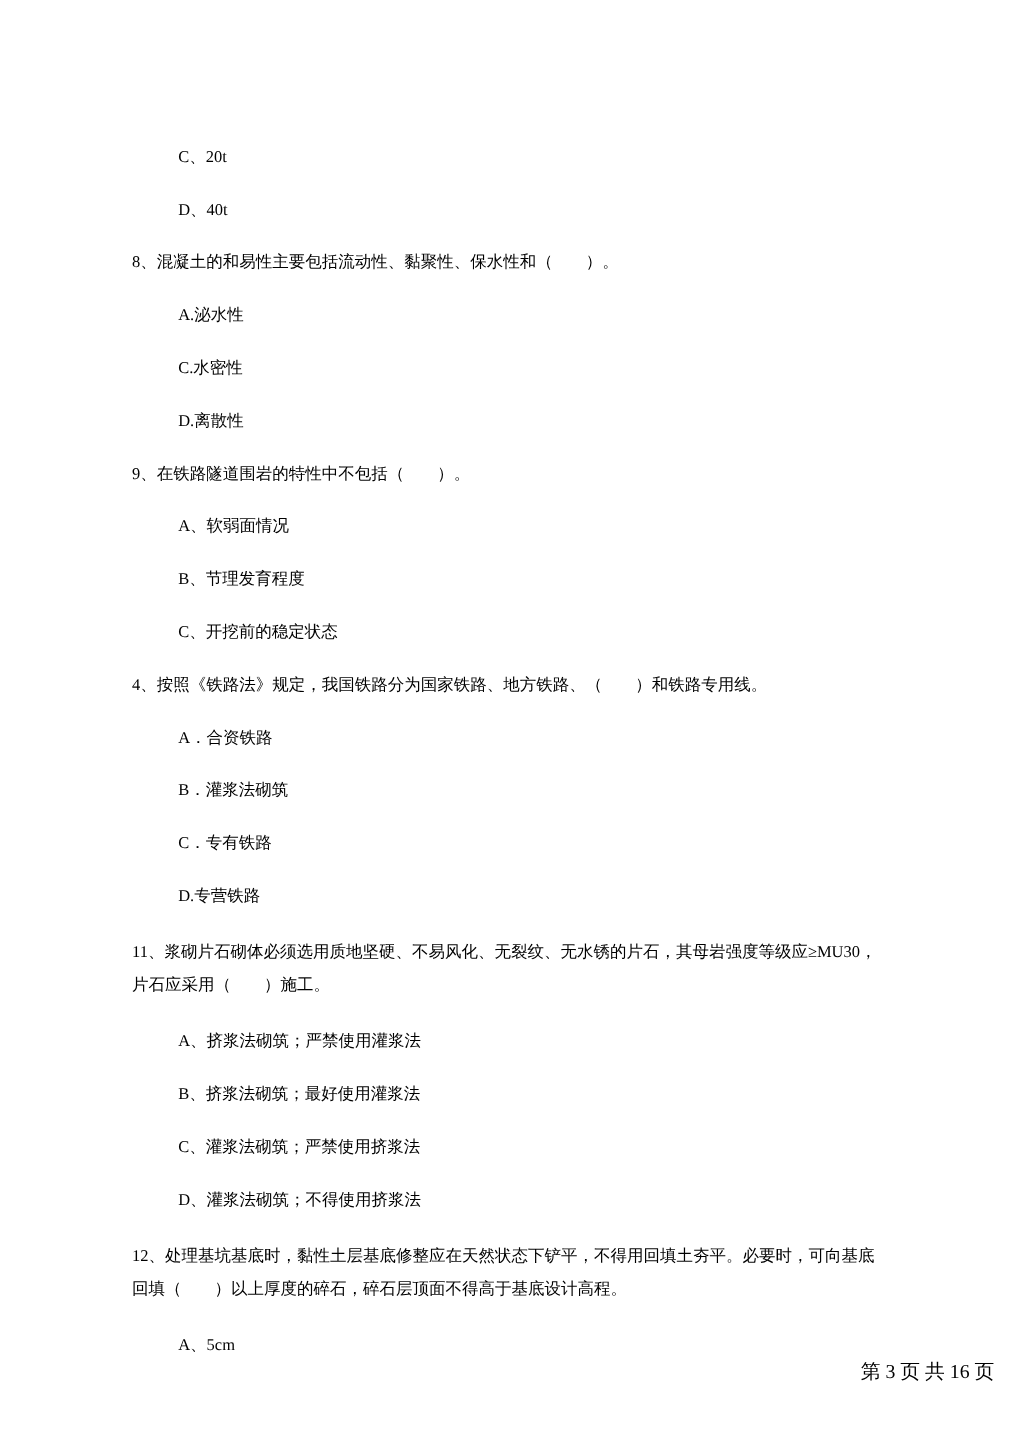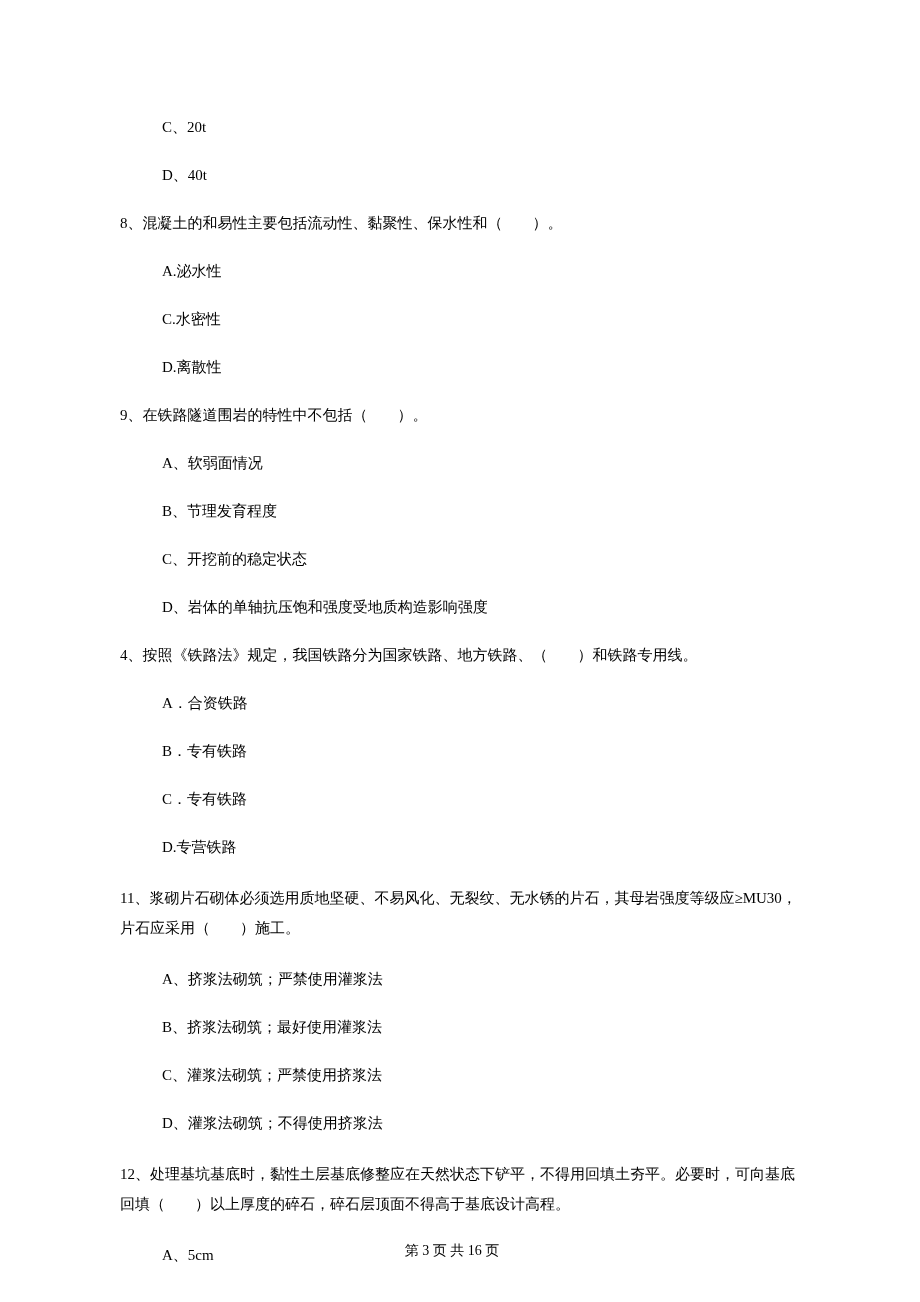--- a/index.html
+++ b/index.html
@@ -16,60 +16,60 @@
       height: 1302px;
       position: relative;
       line-height: 1.6;
     }
     .page-content {
       padding: 115px 120px 0 120px;
     }
     .option-line {
       padding-left: 42px;
       margin-bottom: 24px;
+      margin-top: 16px;
     }
     .question-line {
       margin-bottom: 24px;
       text-align: justify;
     }
     .question-multiline {
       margin-bottom: 24px;
       line-height: 2.0;
     }
     .footer {
       position: absolute;
       bottom: 40px;
       left: 0;
       right: 16px;
-      text-align: center;
-      font-size: 14px;
+      text-align: right;
+      font-size: 18px;
     }
   </style>
 </head>
 <body>
 
 <div class="page-content">
 
   <div class="option-line">C、20t</div>
   <div class="option-line">D、40t</div>
 
   <div class="question-line">8、混凝土的和易性主要包括流动性、黏聚性、保水性和（　　）。</div>
   <div class="option-line">A.泌水性</div>
   <div class="option-line">C.水密性</div>
   <div class="option-line">D.离散性</div>
 
   <div class="question-line">9、在铁路隧道围岩的特性中不包括（　　）。</div>
   <div class="option-line">A、软弱面情况</div>
   <div class="option-line">B、节理发育程度</div>
   <div class="option-line">C、开挖前的稳定状态</div>
-  <div class="option-line">D、岩体的单轴抗压饱和强度受地质构造影响强度</div>
 
   <div class="question-line">4、按照《铁路法》规定，我国铁路分为国家铁路、地方铁路、（　　）和铁路专用线。</div>
   <div class="option-line">A．合资铁路</div>
-  <div class="option-line">B．专有铁路</div>
+  <div class="option-line">B．灌浆法砌筑</div>
   <div class="option-line">C．专有铁路</div>
   <div class="option-line">D.专营铁路</div>
 
   <div class="question-multiline">11、浆砌片石砌体必须选用质地坚硬、不易风化、无裂纹、无水锈的片石，其母岩强度等级应≥MU30，片石应采用（　　）施工。</div>
   <div class="option-line">A、挤浆法砌筑；严禁使用灌浆法</div>
   <div class="option-line">B、挤浆法砌筑；最好使用灌浆法</div>
   <div class="option-line">C、灌浆法砌筑；严禁使用挤浆法</div>
   <div class="option-line">D、灌浆法砌筑；不得使用挤浆法</div>
 
   <div class="question-multiline">12、处理基坑基底时，黏性土层基底修整应在天然状态下铲平，不得用回填土夯平。必要时，可向基底回填（　　）以上厚度的碎石，碎石层顶面不得高于基底设计高程。</div>

